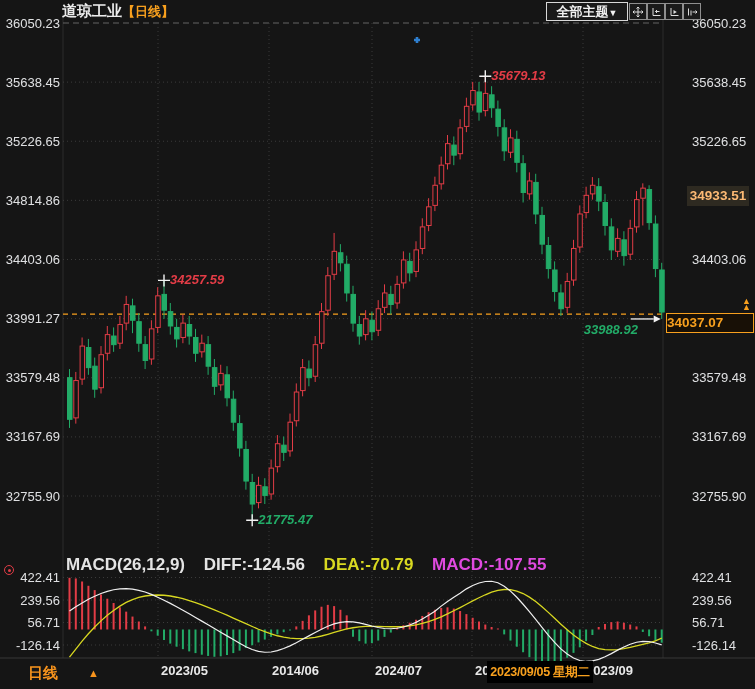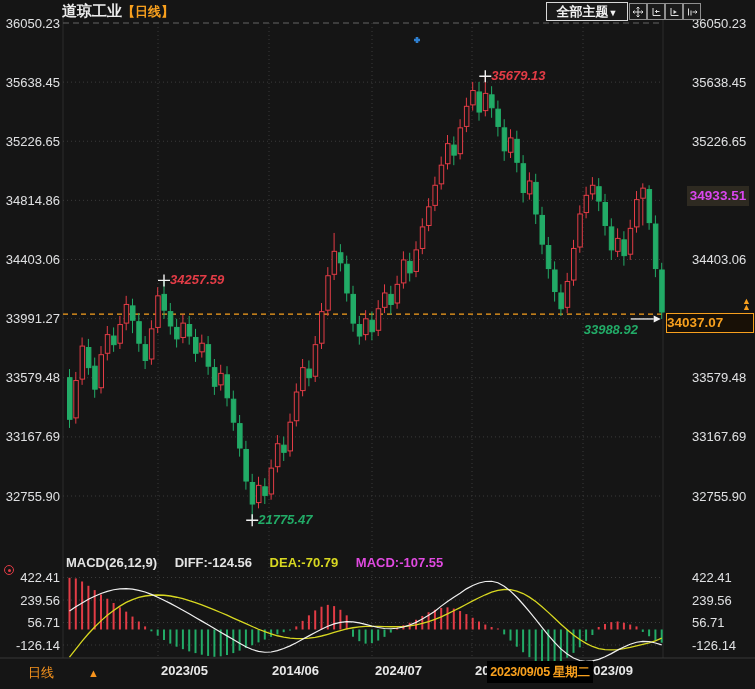--- a/index.html
+++ b/index.html
@@ -9,31 +9,31 @@
   .abs{position:absolute;}
   .axlbl{position:absolute;z-index:2;font-size:13px;color:#dfe0e2;height:15px;line-height:15px;white-space:nowrap;}
   .axl{left:4px;width:56px;text-align:right;}
   .axr{left:692px;text-align:left;}
   .hdr-title{left:62px;top:2px;font-size:15px;font-weight:bold;color:#ececec;z-index:3;}
   .hdr-tag{font-weight:bold;}
   .dropdown{left:546px;top:2px;width:80px;height:17px;border:1px solid #d8d8d8;color:#f2f2f2;
             font-size:13px;font-weight:bold;text-align:center;line-height:17px;z-index:3;background:#1a1a1a;cursor:pointer;}
   .toolbtn{top:3px;width:16px;height:15px;border:1px solid #8f8f8f;background:#1a1a1a;z-index:3;cursor:pointer;
            display:flex;align-items:center;justify-content:center;}
-  .macd-hdr{left:66px;top:555px;z-index:3;font-size:13px;font-weight:bold;white-space:nowrap;}
+  .macd-hdr{left:66px;top:555px;z-index:3;font-size:17px;font-weight:bold;white-space:nowrap;}
   .macd-hdr span{margin-right:14px;}
   .datelbl{position:absolute;top:663px;z-index:2;font-size:13px;font-weight:bold;color:#e9e9e9;white-space:nowrap;}
   .tooltip{left:487px;top:661px;width:106px;height:22px;background:#000;z-index:4;
            font-size:12.5px;font-weight:bold;text-align:center;line-height:22px;letter-spacing:-0.3px;}
   .badge-side{left:687px;width:62px;height:20px;background:#2e2a21;z-index:3;
               font-size:13.5px;font-weight:bold;text-align:center;line-height:20px;}
   .badge-last{left:666px;width:86px;height:18px;background:#181006;z-index:4;
               font-size:13.5px;font-weight:bold;text-align:left;line-height:18px;}
   .anno{position:absolute;z-index:3;font-size:13px;font-weight:bold;white-space:nowrap;font-style:italic;}
-  .period{left:28px;top:664px;font-size:13px;font-weight:normal;z-index:3;}
+  .period{left:28px;top:664px;font-size:15px;font-weight:bold;z-index:3;}
   .period-arrow{left:88px;top:667px;font-size:11px;z-index:3;}
   .uparrows{left:742px;top:298px;z-index:3;font-size:9px;line-height:6px;text-align:center;}
   .ring{left:4px;top:565px;width:8px;height:8px;border:1.5px solid #e23c46;border-radius:50%;z-index:3;}
   .ring i{position:absolute;left:2.5px;top:2.5px;width:3px;height:3px;background:#e23c46;border-radius:50%;}
 </style>
 </head>
 <body>
 
 <div id="app">
   <svg id="chart-svg" width="755" height="689">
@@ -427,21 +427,21 @@
   <div class="abs macd-hdr">
     <span style="color:#e4e4e4;">MACD(26,12,9)</span>
     <span style="color:#e4e4e4;">DIFF:-124.56</span>
     <span style="color:#d8d821;">DEA:-70.79</span>
     <span style="color:#e04ae0;">MACD:-107.55</span>
   </div>
   <div class="abs ring">
       <i></i>
     </div>
 
-  <div class="abs badge-side" id="badge-side" style="color: #d946ef; top: 186.339px;">34933.51</div>
+  <div class="abs badge-side" id="badge-side" style="color: #fdba74; top: 186.339px;">34933.51</div>
   <div class="abs badge-last" id="badge-last" style="color: rgb(248, 160, 30); border: 1px solid rgb(248, 160, 30); top: 313.05px;">34037.07</div>
   <div class="abs uparrows" style="color:#f8a01e;">▲<br>▲</div>
 
   <div class="abs period" style="color:#f8941d;">日线</div>
   <div class="abs period-arrow" style="color:#f8941d;">▲</div>
   <div class="abs tooltip" style="color:#f8a01e;">2023/09/05 星期二</div>
 <div class="anno" style="color: rgb(226, 60, 70); left: 170px; top: 272.387px;">34257.59</div>
     <div class="anno" style="color: rgb(226, 60, 70); left: 491.3px; top: 68.2825px;">35679.13</div>
     <div class="anno" style="color: rgb(34, 171, 103); left: 258.2px; top: 512.314px;">21775.47</div>
     <div class="anno" style="color: rgb(34, 171, 103); left: 583.7px; top: 321.963px;">33988.92</div>

